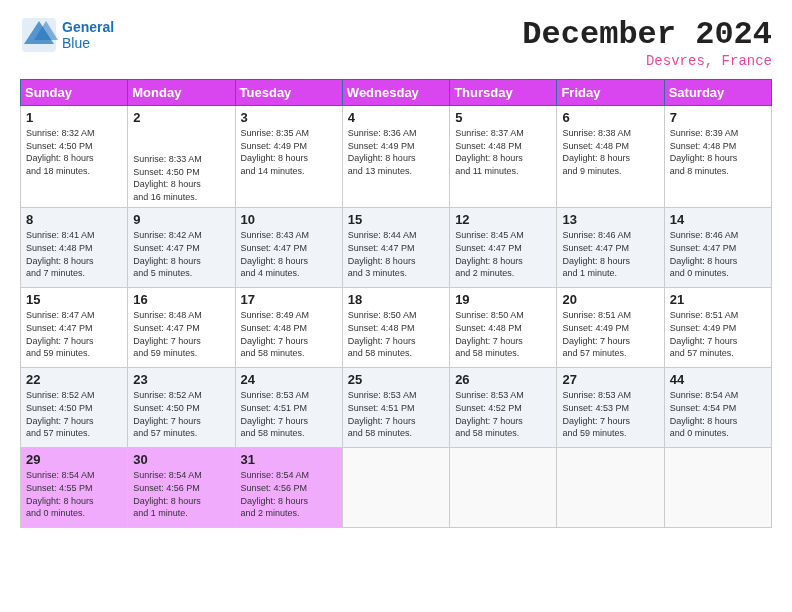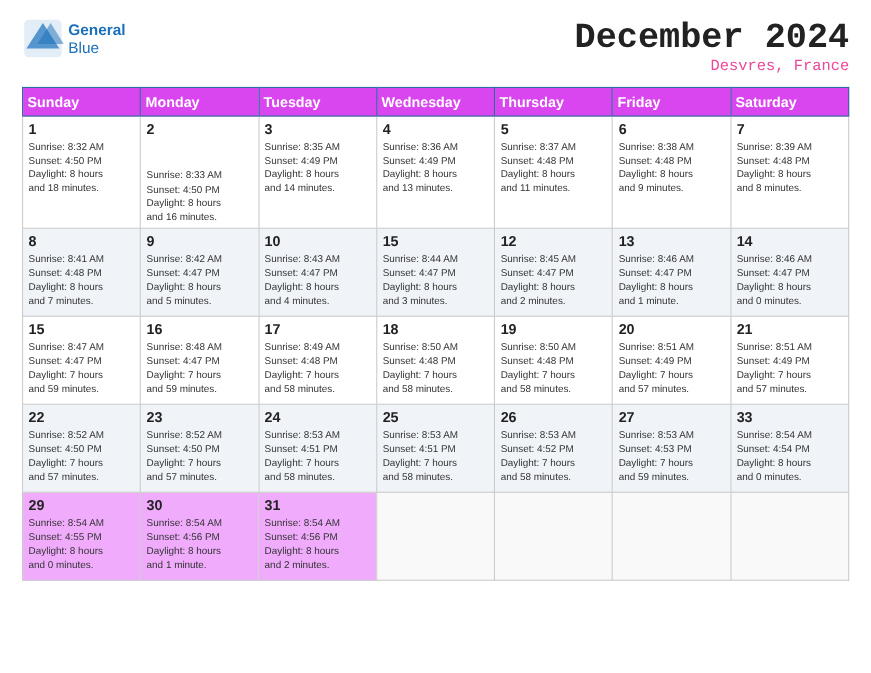--- a/index.html
+++ b/index.html
@@ -309,21 +309,21 @@
 and 58 minutes.</div>
           </td>
           <td>
             <span class="day-num">27</span>
             <div class="cell-info" style="white-space: pre-line;">Sunrise: 8:53 AM
 Sunset: 4:53 PM
 Daylight: 7 hours
 and 59 minutes.</div>
           </td>
           <td>
-            <span class="day-num">33</span>
+            <span class="day-num">44</span>
             <div class="cell-info" style="white-space: pre-line;">Sunrise: 8:54 AM
 Sunset: 4:54 PM
 Daylight: 8 hours
 and 0 minutes.</div>
           </td>
         </tr>
         <tr>
           <td>
             <span class="day-num">29</span>
             <div class="cell-info" style="white-space: pre-line;">Sunrise: 8:54 AM

